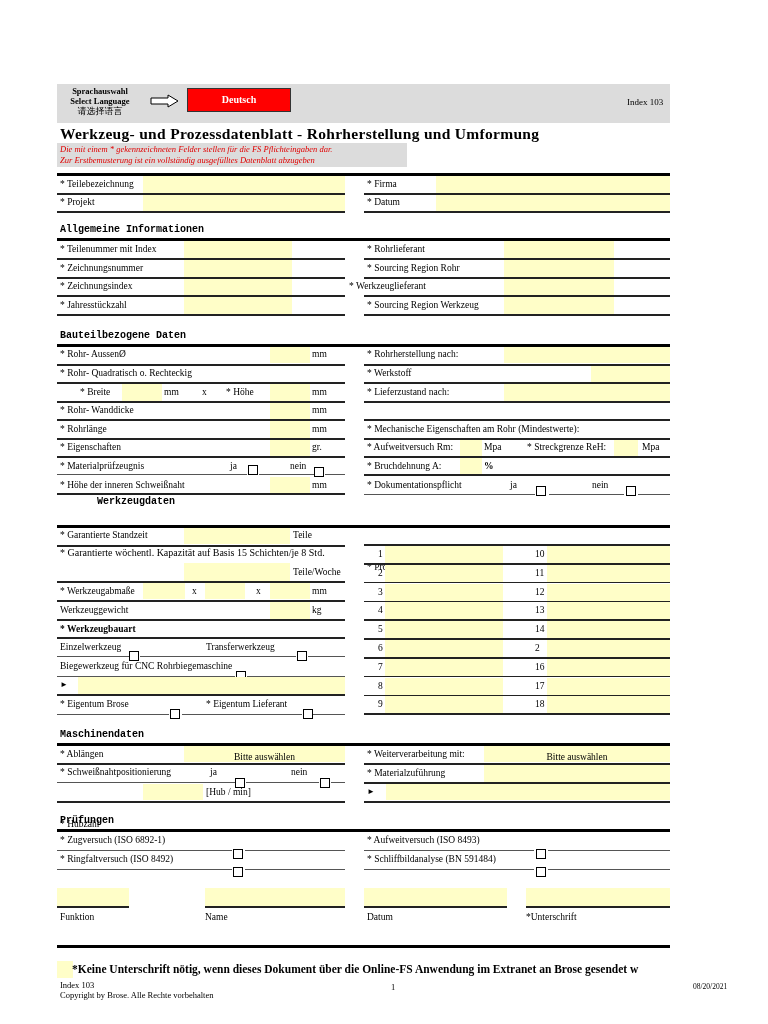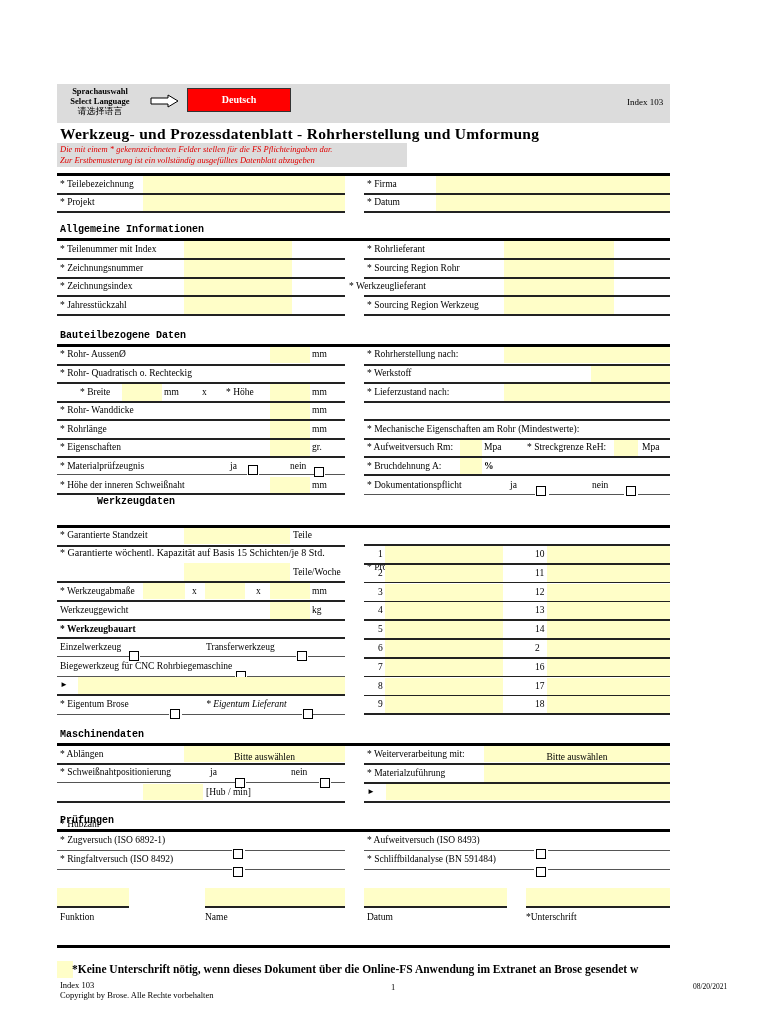--- a/index.html
+++ b/index.html
@@ -174,21 +174,21 @@
 <div class="cb" style="left:129px;top:651px;"></div>
 <div class="cb" style="left:297px;top:651px;"></div>
 <div class="t" style="left:60px;top:660px;">Biegewerkzeug für CNC Rohrbiegemaschine</div>
 <div class="lnthin" style="left:57px;top:676px;width:178px;"></div>
 <div class="lnthin" style="left:247px;top:676px;width:98px;"></div>
 <div class="cb" style="left:236px;top:671px;"></div>
 <div class="y" style="left:78px;top:677px;width:267px;height:17px;"></div>
 <div class="t" style="left:60px;top:679px;font-size:8px;">►</div>
 <div class="ln" style="left:57px;top:694px;width:288px;"></div>
 <div class="t" style="left:60px;top:698px;">* Eigentum Brose</div>
-<div class="t" style="left:206px;top:698px;font-style:italic;">* Eigentum Lieferant</div>
+<div class="t" style="left:206px;top:698px;">* Eigentum Lieferant</div>
 <div class="lnthin" style="left:57px;top:714px;width:112px;"></div>
 <div class="lnthin" style="left:182px;top:714px;width:120px;"></div>
 <div class="lnthin" style="left:313px;top:714px;width:32px;"></div>
 <div class="cb" style="left:170px;top:709px;"></div>
 <div class="cb" style="left:303px;top:709px;"></div>
 
 <div class="t" style="left:367px;top:529px;margin-top:32px;">* Prozessschritte</div>
 <div class="ln" style="left:364px;top:544px;width:306px;"></div>
 <div id="steps">
     <div class="y" style="left:385px;top:546px;width:118px;height:17px;"></div>

